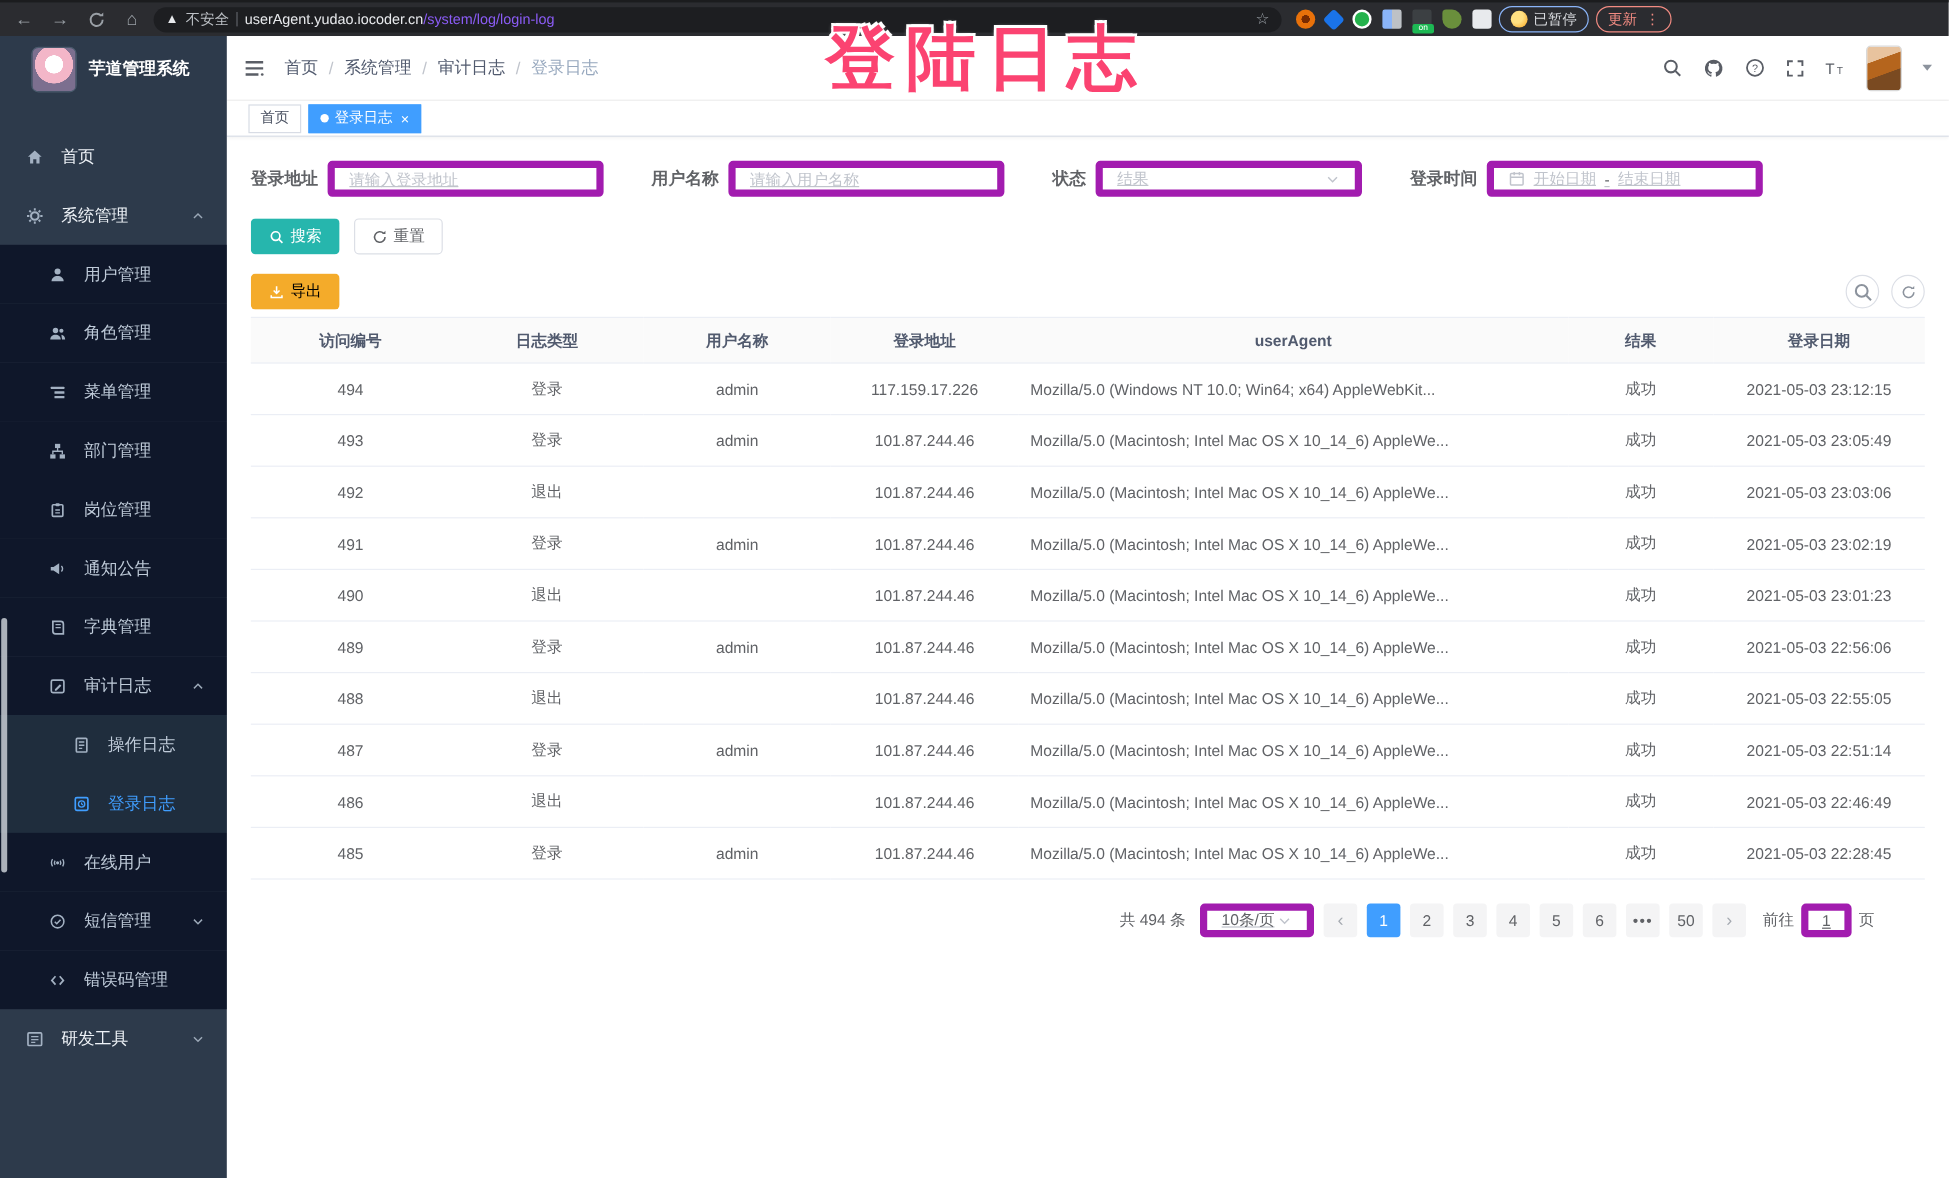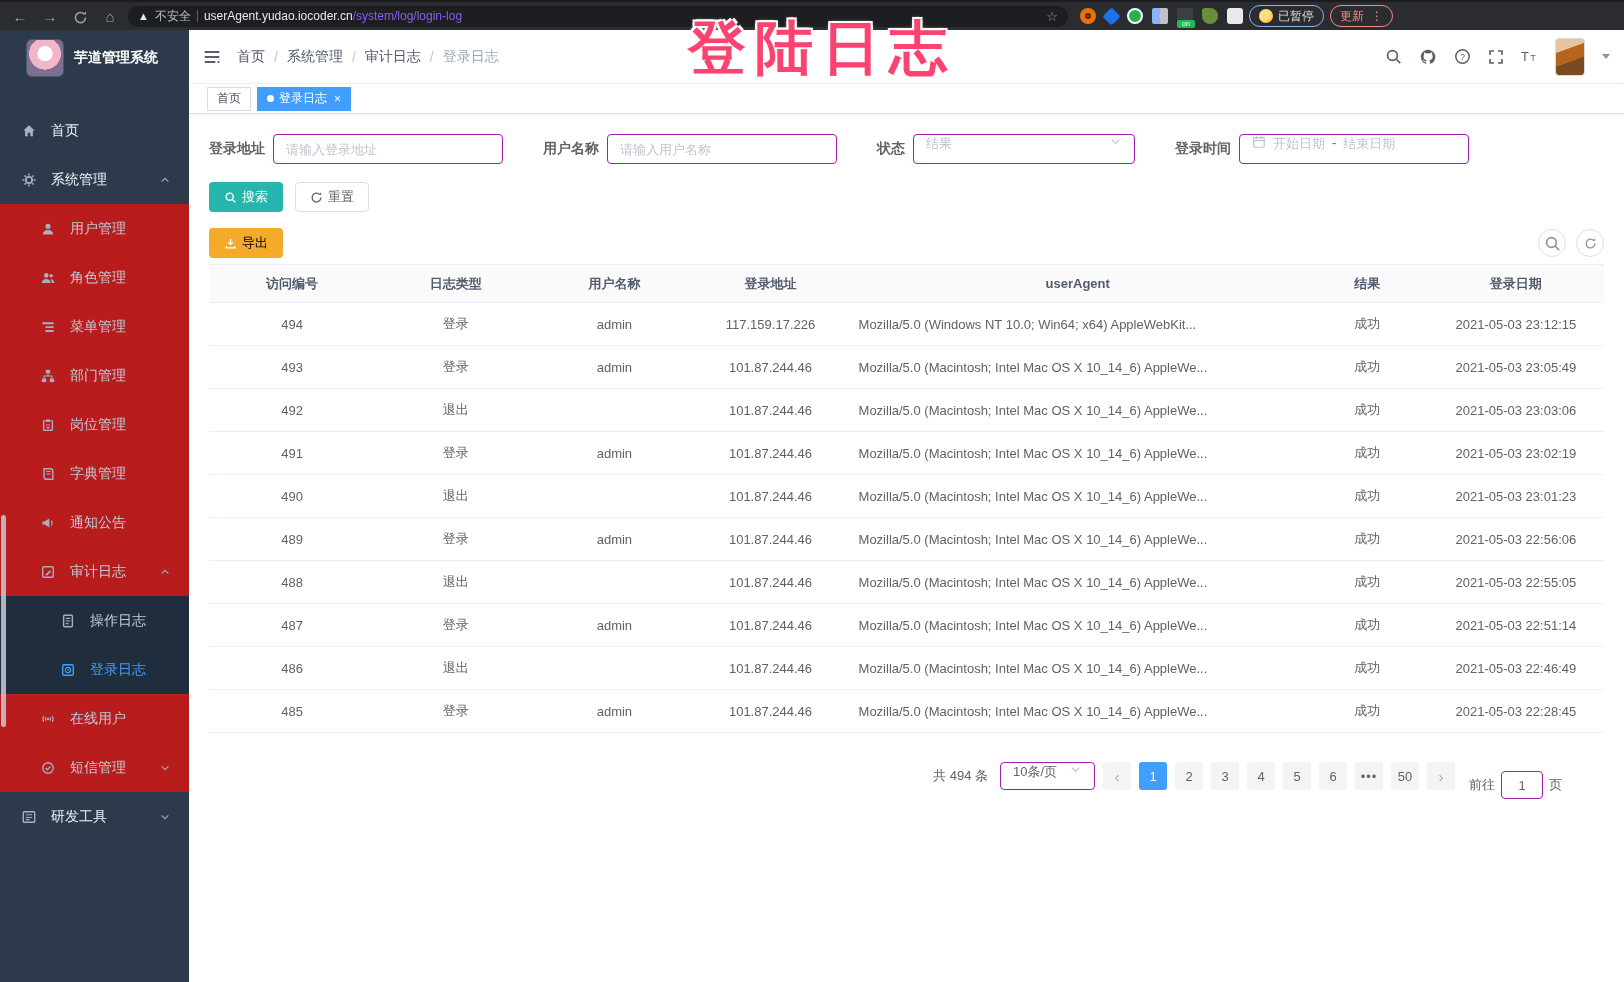--- a/index.html
+++ b/index.html
@@ -46,21 +46,21 @@
   .sb-scroll { position:absolute; left:1px; top:485px; width:5px; height:212px; background:#c7ccd4; border-radius:3px; opacity:.85; }
   .logo-row { height:56px; display:flex; align-items:center; padding:0 0 0 26px; gap:10px; }
   .logo-img { width:38px; height:38px; border-radius:6px;
     background:radial-gradient(circle at 50% 38%, #fff 0 26%, #f3b6c8 27% 55%, #7c6f8f 56%);
     border:1px solid #4a5a6d; }
   .logo-title { color:#fff; font-size:14px; font-weight:bold; white-space:nowrap; }
   .menu { position:absolute; top:76px; left:0; right:0; bottom:0; }
   .menu-item { height:49px; display:flex; align-items:center; font-size:14px; cursor:pointer; gap:14px; }
   .menu-item .mi-icon { width:16px; display:flex; justify-content:center; color:#a3b1c2; }
   .menu-item.lvl1 { padding-left:21px; color:#eef2f7; }
-  .menu-item.lvl2 { padding-left:40px; background:#b91c1c; color:#bfcbd9; }
+  .menu-item.lvl2 { padding-left:40px; background:#0f172a; color:#bfcbd9; }
   .menu-item.lvl3 { padding-left:60px; background:#1f2d3d; color:#bfcbd9; }
   .menu-item.active { color:#409eff; }
   .menu-item.active .mi-icon { color:#409eff; }
   .mi-caret { margin-left:auto; margin-right:18px; color:#9aa7b6; display:flex; }
 
   
   .main { flex:1 1 auto; display:flex; flex-direction:column; background:#fff; min-width:0; }
   .topbar { height:54px; display:flex; align-items:center; padding:0 14px 0 14px; border-bottom:1px solid #f0f0f0; }
   .hamburger { color:#5a5e66; margin-right:16px; display:flex; cursor:pointer; }
   .crumbs { display:flex; align-items:center; gap:9px; font-size:14px; }
@@ -80,22 +80,22 @@
   .tag { height:24px; display:flex; align-items:center; gap:5px; padding:0 9px; font-size:12px;
     border:1px solid #d8dce5; background:#fff; color:#495060; cursor:pointer; }
   .tag.active { background:#409eff; border-color:#409eff; color:#fff; }
   .tag .dot { width:7px; height:7px; border-radius:50%; background:#fff; }
   .tag .close { font-size:12px; margin-left:2px; }
 
   
   .content { flex:1 1 auto; padding:20px; overflow:hidden; }
   .filter-row { display:flex; align-items:center; flex-wrap:nowrap; }
   .f-label { font-size:14px; color:#606266; font-weight:bold; white-space:nowrap; }
-  .f-input { height:30px; border:1px solid #a21caf; border-radius:4px; background:#fff;
-    display:flex; padding:0 12px; font-size:13px; color:#c0c4cc; }
+  .f-input { height:30px; border:6px solid #a21caf; border-radius:4px; background:#fff;
+    display:flex; align-items:center; padding:0 12px; font-size:13px; color:#c0c4cc;text-decoration:underline; }
   .f-input input { border:none; outline:none; width:100%; font-size:13px; color:#606266; background:transparent; }
   .f-input input::placeholder { color:#c0c4cc; }
   .sel-caret { margin-left:auto; display:flex; color:#c0c4cc; }
   .w230 { width:230px; } .w222 { width:222px; }
   .ml8 { margin-left:8px; } .ml40 { margin-left:40px; }
   .range { width:230px; gap:7px; color:#c0c4cc; }
   .range .ph { white-space:nowrap; }
   .btn-row { margin-top:18px; display:flex; gap:12px; }
   .btn { height:30px; border-radius:4px; display:inline-flex; align-items:center; gap:5px;
     padding:0 14px; font-size:13px; cursor:pointer; border:1px solid transparent; }
@@ -120,21 +120,21 @@
   
   .pager { margin-top:20px; display:flex; align-items:center; justify-content:flex-end; gap:8px;
     padding-right:42px; font-size:13px; color:#606266; }
   .pg-total { margin-right:4px; }
   .pg-size { width:95px; height:28px; }
   .pg-btn { min-width:28px; height:28px; border-radius:3px; background:#f4f4f5; color:#606266;
     display:flex; align-items:center; justify-content:center; font-size:13px; cursor:pointer; padding:0 4px; }
   .pg-btn.arrow { color:#a4a9b0; font-size:15px; }
   .pg-btn.active { background:#409eff; color:#fff; }
   .pg-btn.dots { background:#f4f4f5; letter-spacing:1px; color:#606266; }
-  .pg-goto { display:flex; align-items:center; gap:6px; margin-left:6px;margin-top:18px; }
+  .pg-goto { display:flex; align-items:center; gap:6px; margin-left:6px; }
   .pg-goto .gin { width:42px; height:28px; text-align:center; padding:0 4px; color:#606266; }
 
   
   .watermark { position:absolute; left:688px; top:10px; z-index:50; font-size:58px; font-weight:bold;
     color:#fb4371; letter-spacing:9px; white-space:nowrap; pointer-events:none;
     text-shadow:0 0 2px #fff, 0 0 4px #fff, 2px 2px 0 #fff, -2px -2px 0 #fff, 2px -2px 0 #fff, -2px 2px 0 #fff; }
 </style>
 </head>
 <body>
 
@@ -260,34 +260,34 @@
               <rect x="3" y="3" width="10" height="11" rx="1" fill="none" stroke="currentColor" stroke-width="1.6"></rect>
               <rect x="6" y="1.5" width="4" height="3" rx="1"></rect>
               <path d="M5.8 8h4.4M5.8 10.8h4.4" stroke="currentColor" stroke-width="1.2"></path>
             </svg>
           </span>
           <span class="mi-label">岗位管理</span>
         </div>
         <div class="menu-item lvl2">
           <span class="mi-icon">
             <svg viewBox="0 0 16 16" width="14" height="14" fill="currentColor">
+              <path d="M1.5 6.3v3.4h2.6l5.4 3.5V2.8L4.1 6.3z"></path>
+              <path d="M11.6 5.4a3.6 3.6 0 0 1 0 5.2" fill="none" stroke="currentColor" stroke-width="1.4"></path>
+            </svg>
+          </span>
+          <span class="mi-label">通知公告</span>
+        </div>
+        <div class="menu-item lvl2">
+          <span class="mi-icon">
+            <svg viewBox="0 0 16 16" width="14" height="14" fill="currentColor">
               <path d="M3.5 2h7.5a2.5 2.5 0 0 1 2.5 2.5V14H6a2.5 2.5 0 0 1-2.5-2.5z" fill="none" stroke="currentColor" stroke-width="1.6"></path>
               <path d="M6 5.2h5M6 8h5" stroke="currentColor" stroke-width="1.2"></path>
             </svg>
           </span>
           <span class="mi-label">字典管理</span>
-        </div>
-        <div class="menu-item lvl2">
-          <span class="mi-icon">
-            <svg viewBox="0 0 16 16" width="14" height="14" fill="currentColor">
-              <path d="M1.5 6.3v3.4h2.6l5.4 3.5V2.8L4.1 6.3z"></path>
-              <path d="M11.6 5.4a3.6 3.6 0 0 1 0 5.2" fill="none" stroke="currentColor" stroke-width="1.4"></path>
-            </svg>
-          </span>
-          <span class="mi-label">通知公告</span>
         </div>
         <div class="menu-item lvl2">
           <span class="mi-icon">
             <svg viewBox="0 0 16 16" width="14" height="14" fill="currentColor">
               <rect x="2" y="2" width="12" height="12" rx="1.5" fill="none" stroke="currentColor" stroke-width="1.6"></rect>
               <path d="M5.4 10.7 10.2 5.9l1.4 1.4-4.8 4.8H5.4z"></path>
             </svg>
           </span>
           <span class="mi-label">审计日志</span>
           <span class="mi-caret">
@@ -330,20 +330,28 @@
               <circle cx="8" cy="8" r="6" fill="none" stroke="currentColor" stroke-width="1.5"></circle>
               <path d="M5.3 8.1l1.9 1.9 3.6-3.8" fill="none" stroke="currentColor" stroke-width="1.5"></path>
             </svg>
           </span>
           <span class="mi-label">短信管理</span>
           <span class="mi-caret">
             <svg viewBox="0 0 16 16" width="12" height="12" fill="currentColor">
               <path d="M3.5 5.8 8 10.3l4.5-4.5" fill="none" stroke="currentColor" stroke-width="1.6"></path>
             </svg>
           </span>
+        </div>
+        <div class="menu-item lvl2">
+          <span class="mi-icon">
+            <svg viewBox="0 0 16 16" width="14" height="14" fill="currentColor">
+              <path d="M6 4 2.5 8 6 12M10 4l3.5 4L10 12" fill="none" stroke="currentColor" stroke-width="1.6"></path>
+            </svg>
+          </span>
+          <span class="mi-label">错误码管理</span>
         </div>
         <div class="menu-item lvl1">
           <span class="mi-icon">
             <svg viewBox="0 0 16 16" width="14" height="14" fill="currentColor">
               <rect x="1.5" y="2" width="13" height="12" rx="1" fill="none" stroke="currentColor" stroke-width="1.6"></rect>
               <path d="M4.5 5.5h7M4.5 8.5h7M4.5 11h4" stroke="currentColor" stroke-width="1.2"></path>
             </svg>
           </span>
           <span class="mi-label">研发工具</span>
           <span class="mi-caret">

